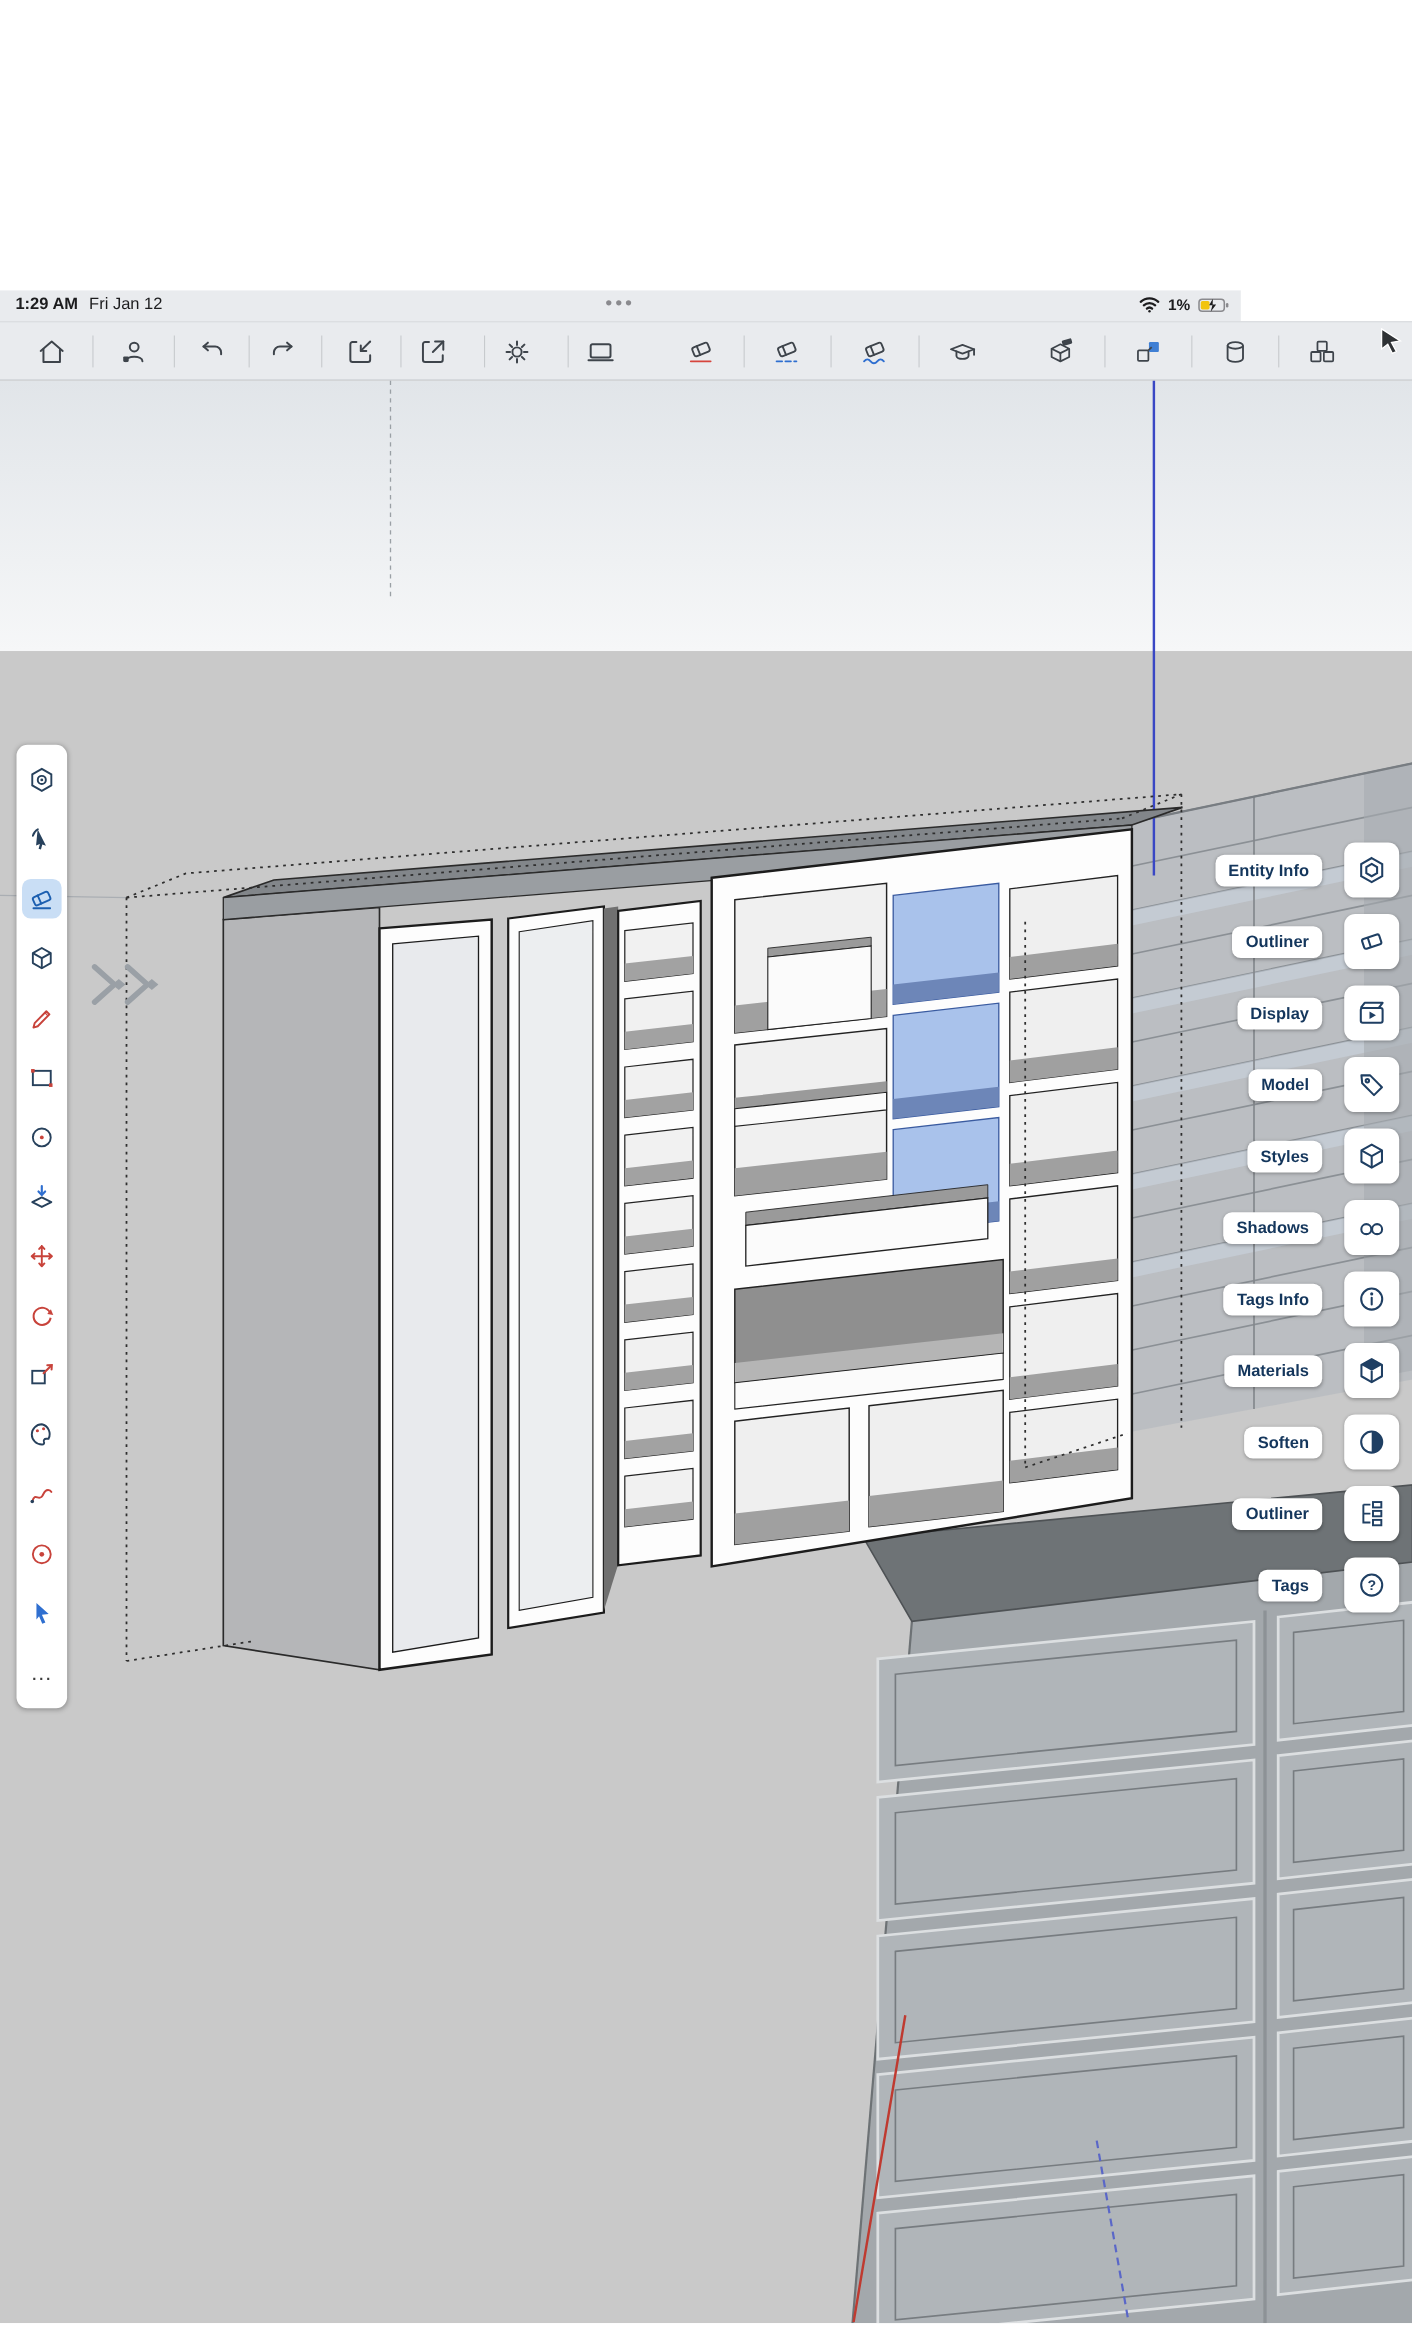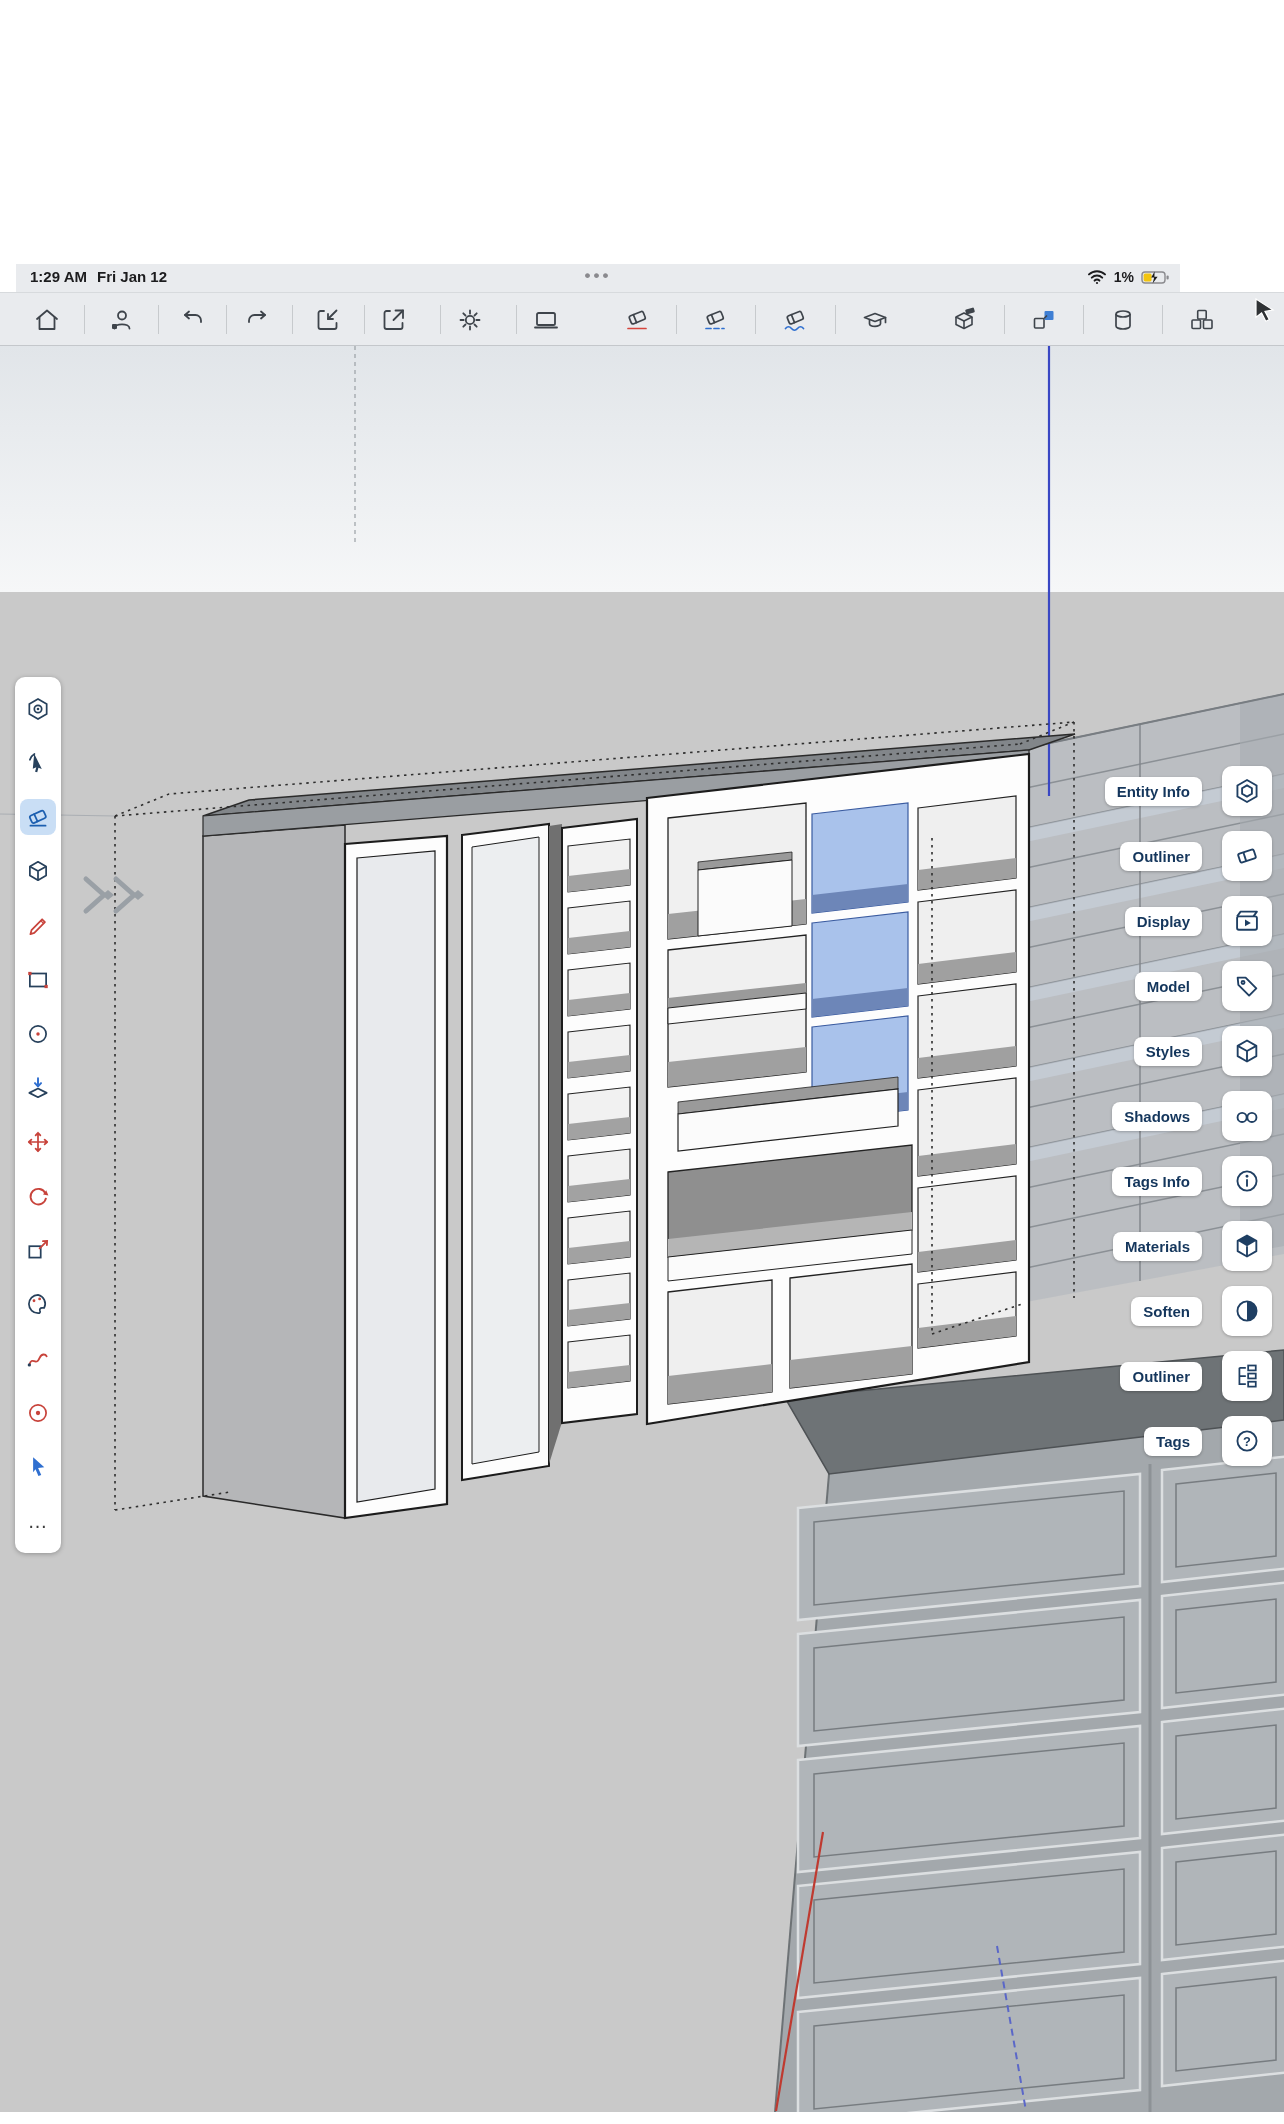--- a/index.html
+++ b/index.html
@@ -1,23 +1,23 @@
 <!DOCTYPE html>
 <html><head>
 <meta charset="utf-8">
 <style>
   html,body{margin:0;padding:0;background:#fff;}
   .screen{position:relative;width:1284px;height:2124px;background:#fff;overflow:hidden;
           font-family:"Liberation Sans",sans-serif;}
   
-  .statusbar{position:absolute;left:16px;top:264px;width:1128px;height:28px;background:#e9ebee;
-             display:flex;align-items:center;color:#1c1c1e;font-size:15px;padding-left:36px;}
+  .statusbar{position:absolute;left:0;top:264px;width:1128px;height:28px;background:#e9ebee;
+             display:flex;align-items:center;color:#1c1c1e;font-size:15px;}
   .sb-left{position:absolute;left:14px;top:4px;display:flex;gap:10px;align-items:center;}
   .sb-time{font-weight:700;}
-  .sb-date{font-weight:700;color:#1c1c1e;}
+  .sb-date{font-weight:400;color:#1c1c1e;}
   .sb-dots{position:absolute;left:0;right:0;text-align:center;top:2px;color:#8a8a8e;
            font-size:17px;letter-spacing:3px;font-weight:700;}
   .sb-right{position:absolute;right:10px;top:5px;display:flex;gap:7px;align-items:center;}
   .sb-pct{font-size:14px;font-weight:600;}
   
   .toolbar{position:absolute;left:0;top:292px;width:1284px;height:54px;background:#e9ebee;
            border-top:1px solid #d7dadd;border-bottom:1px solid #c4c7cb;box-sizing:border-box;}
   .tbtn{position:absolute;top:5px;width:44px;height:44px;display:flex;align-items:center;
         justify-content:center;border-radius:8px;}
   .tsep{position:absolute;top:12px;width:1px;height:29px;background:#c7cacd;}

